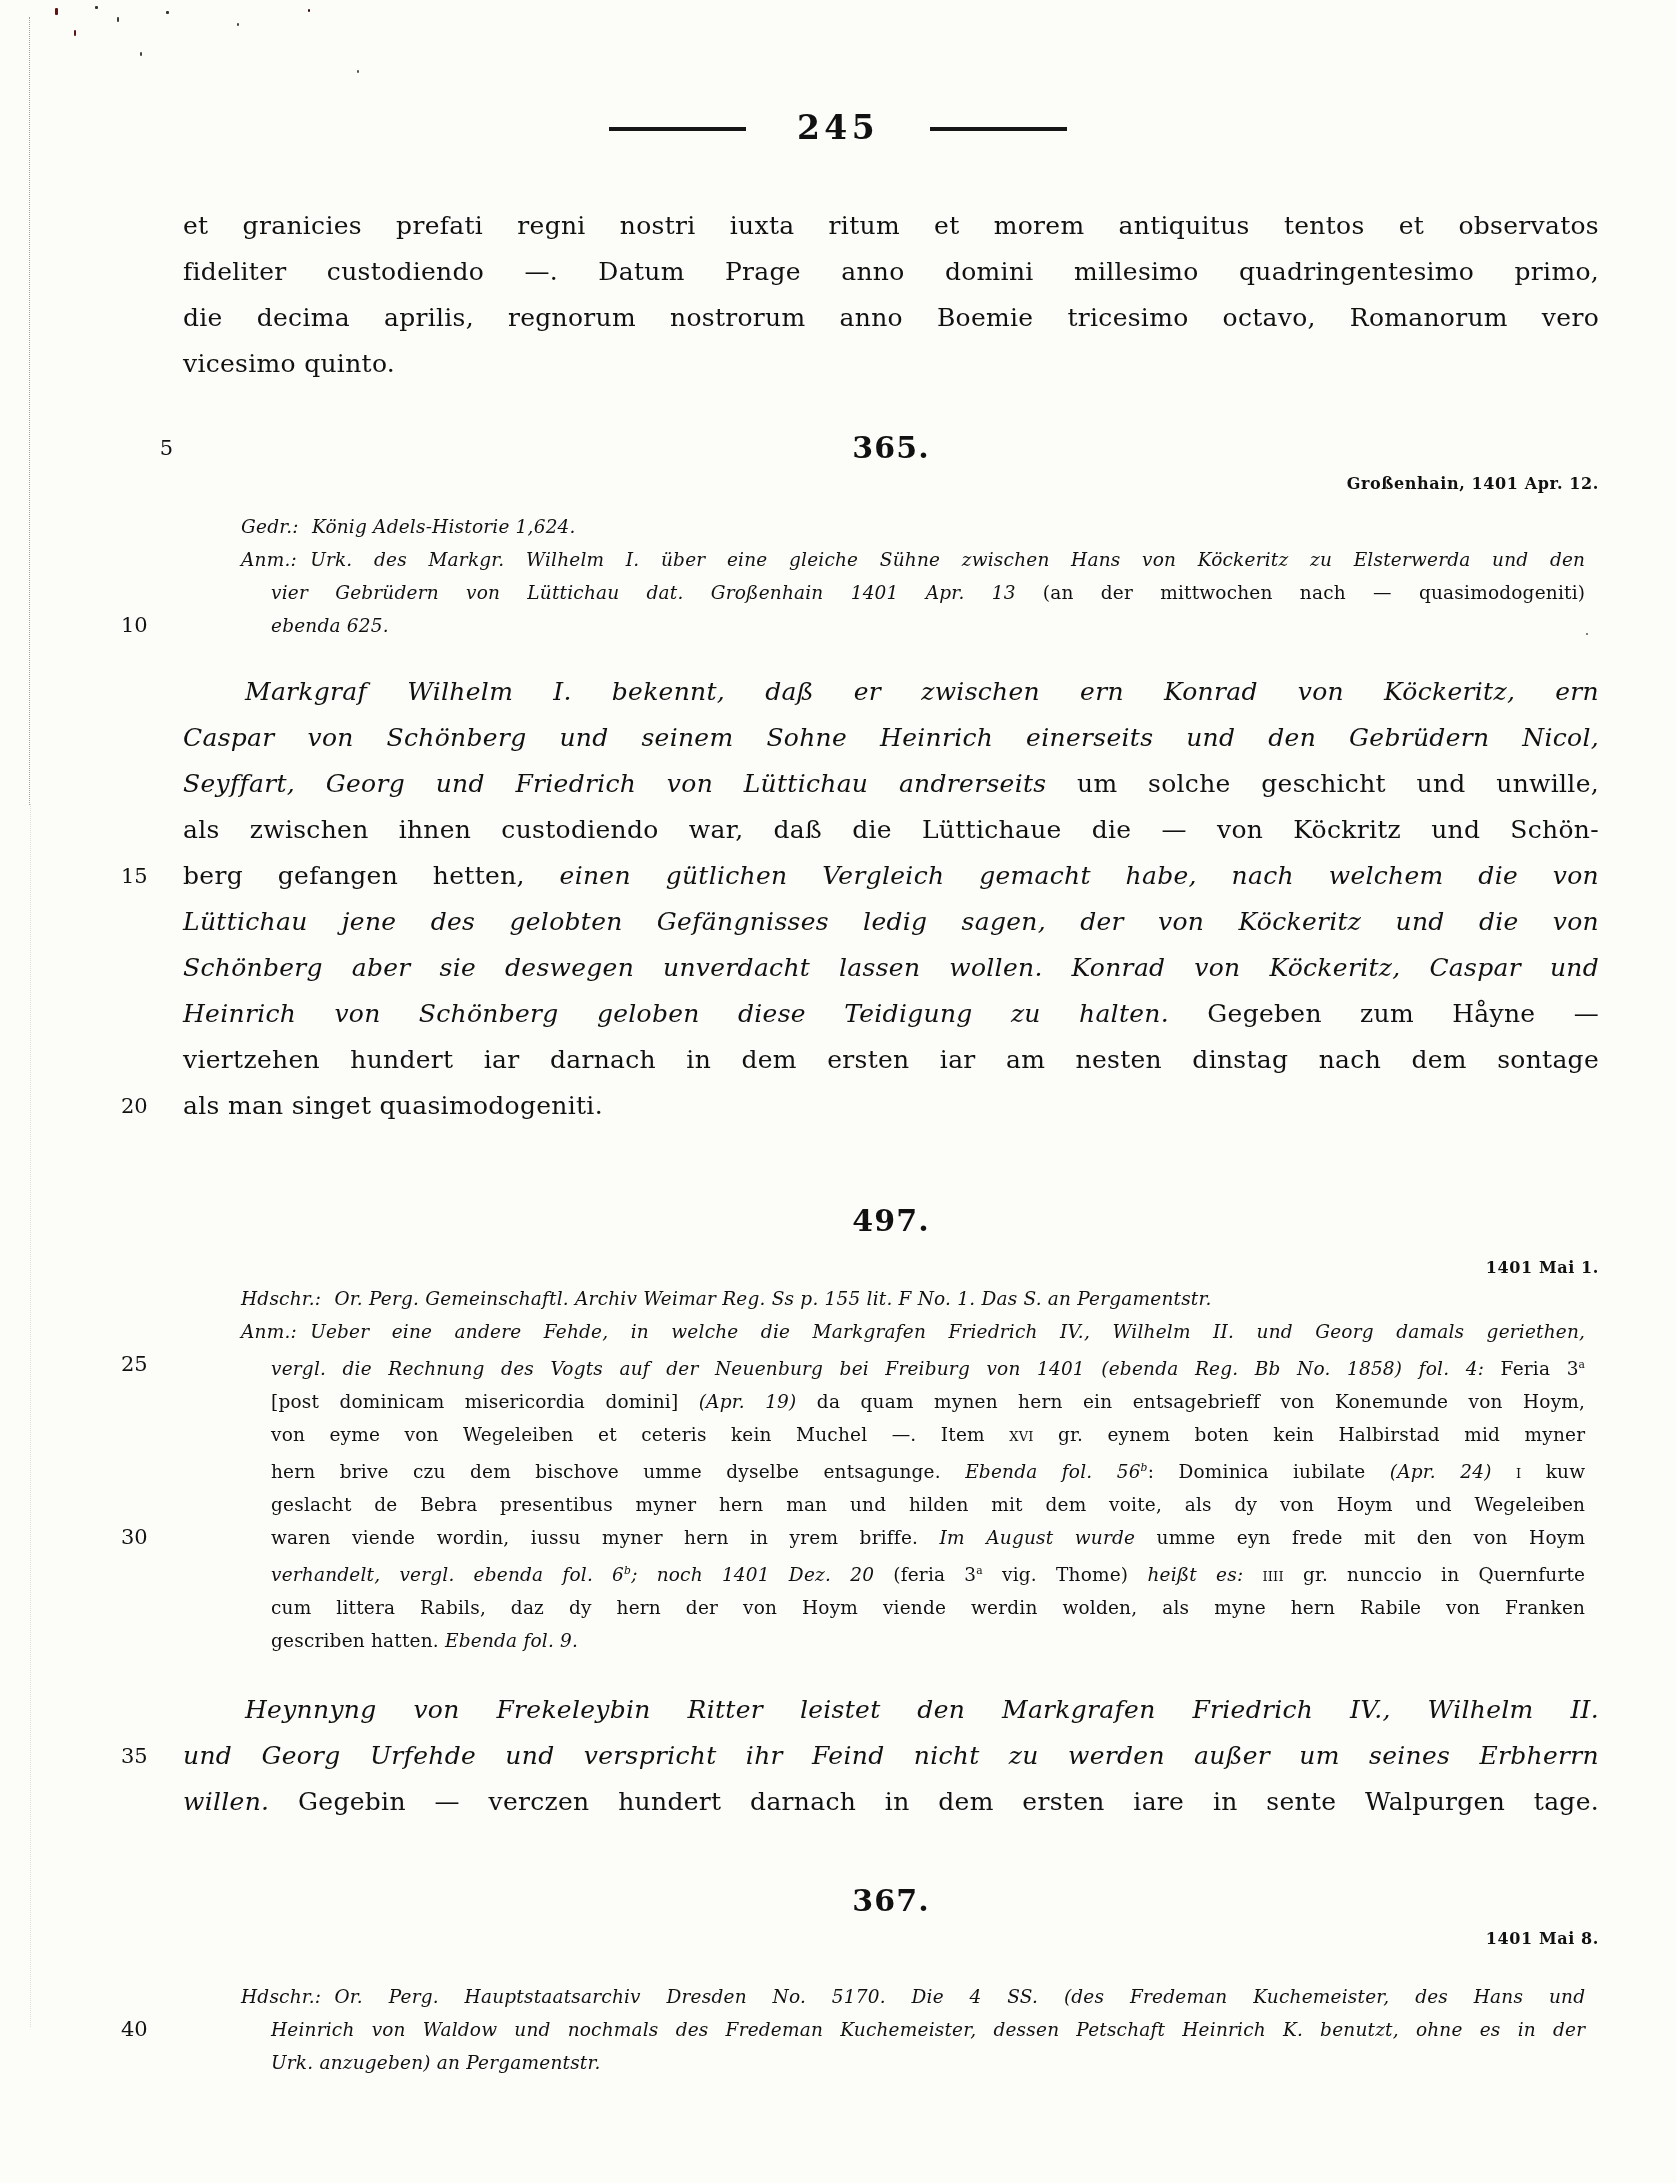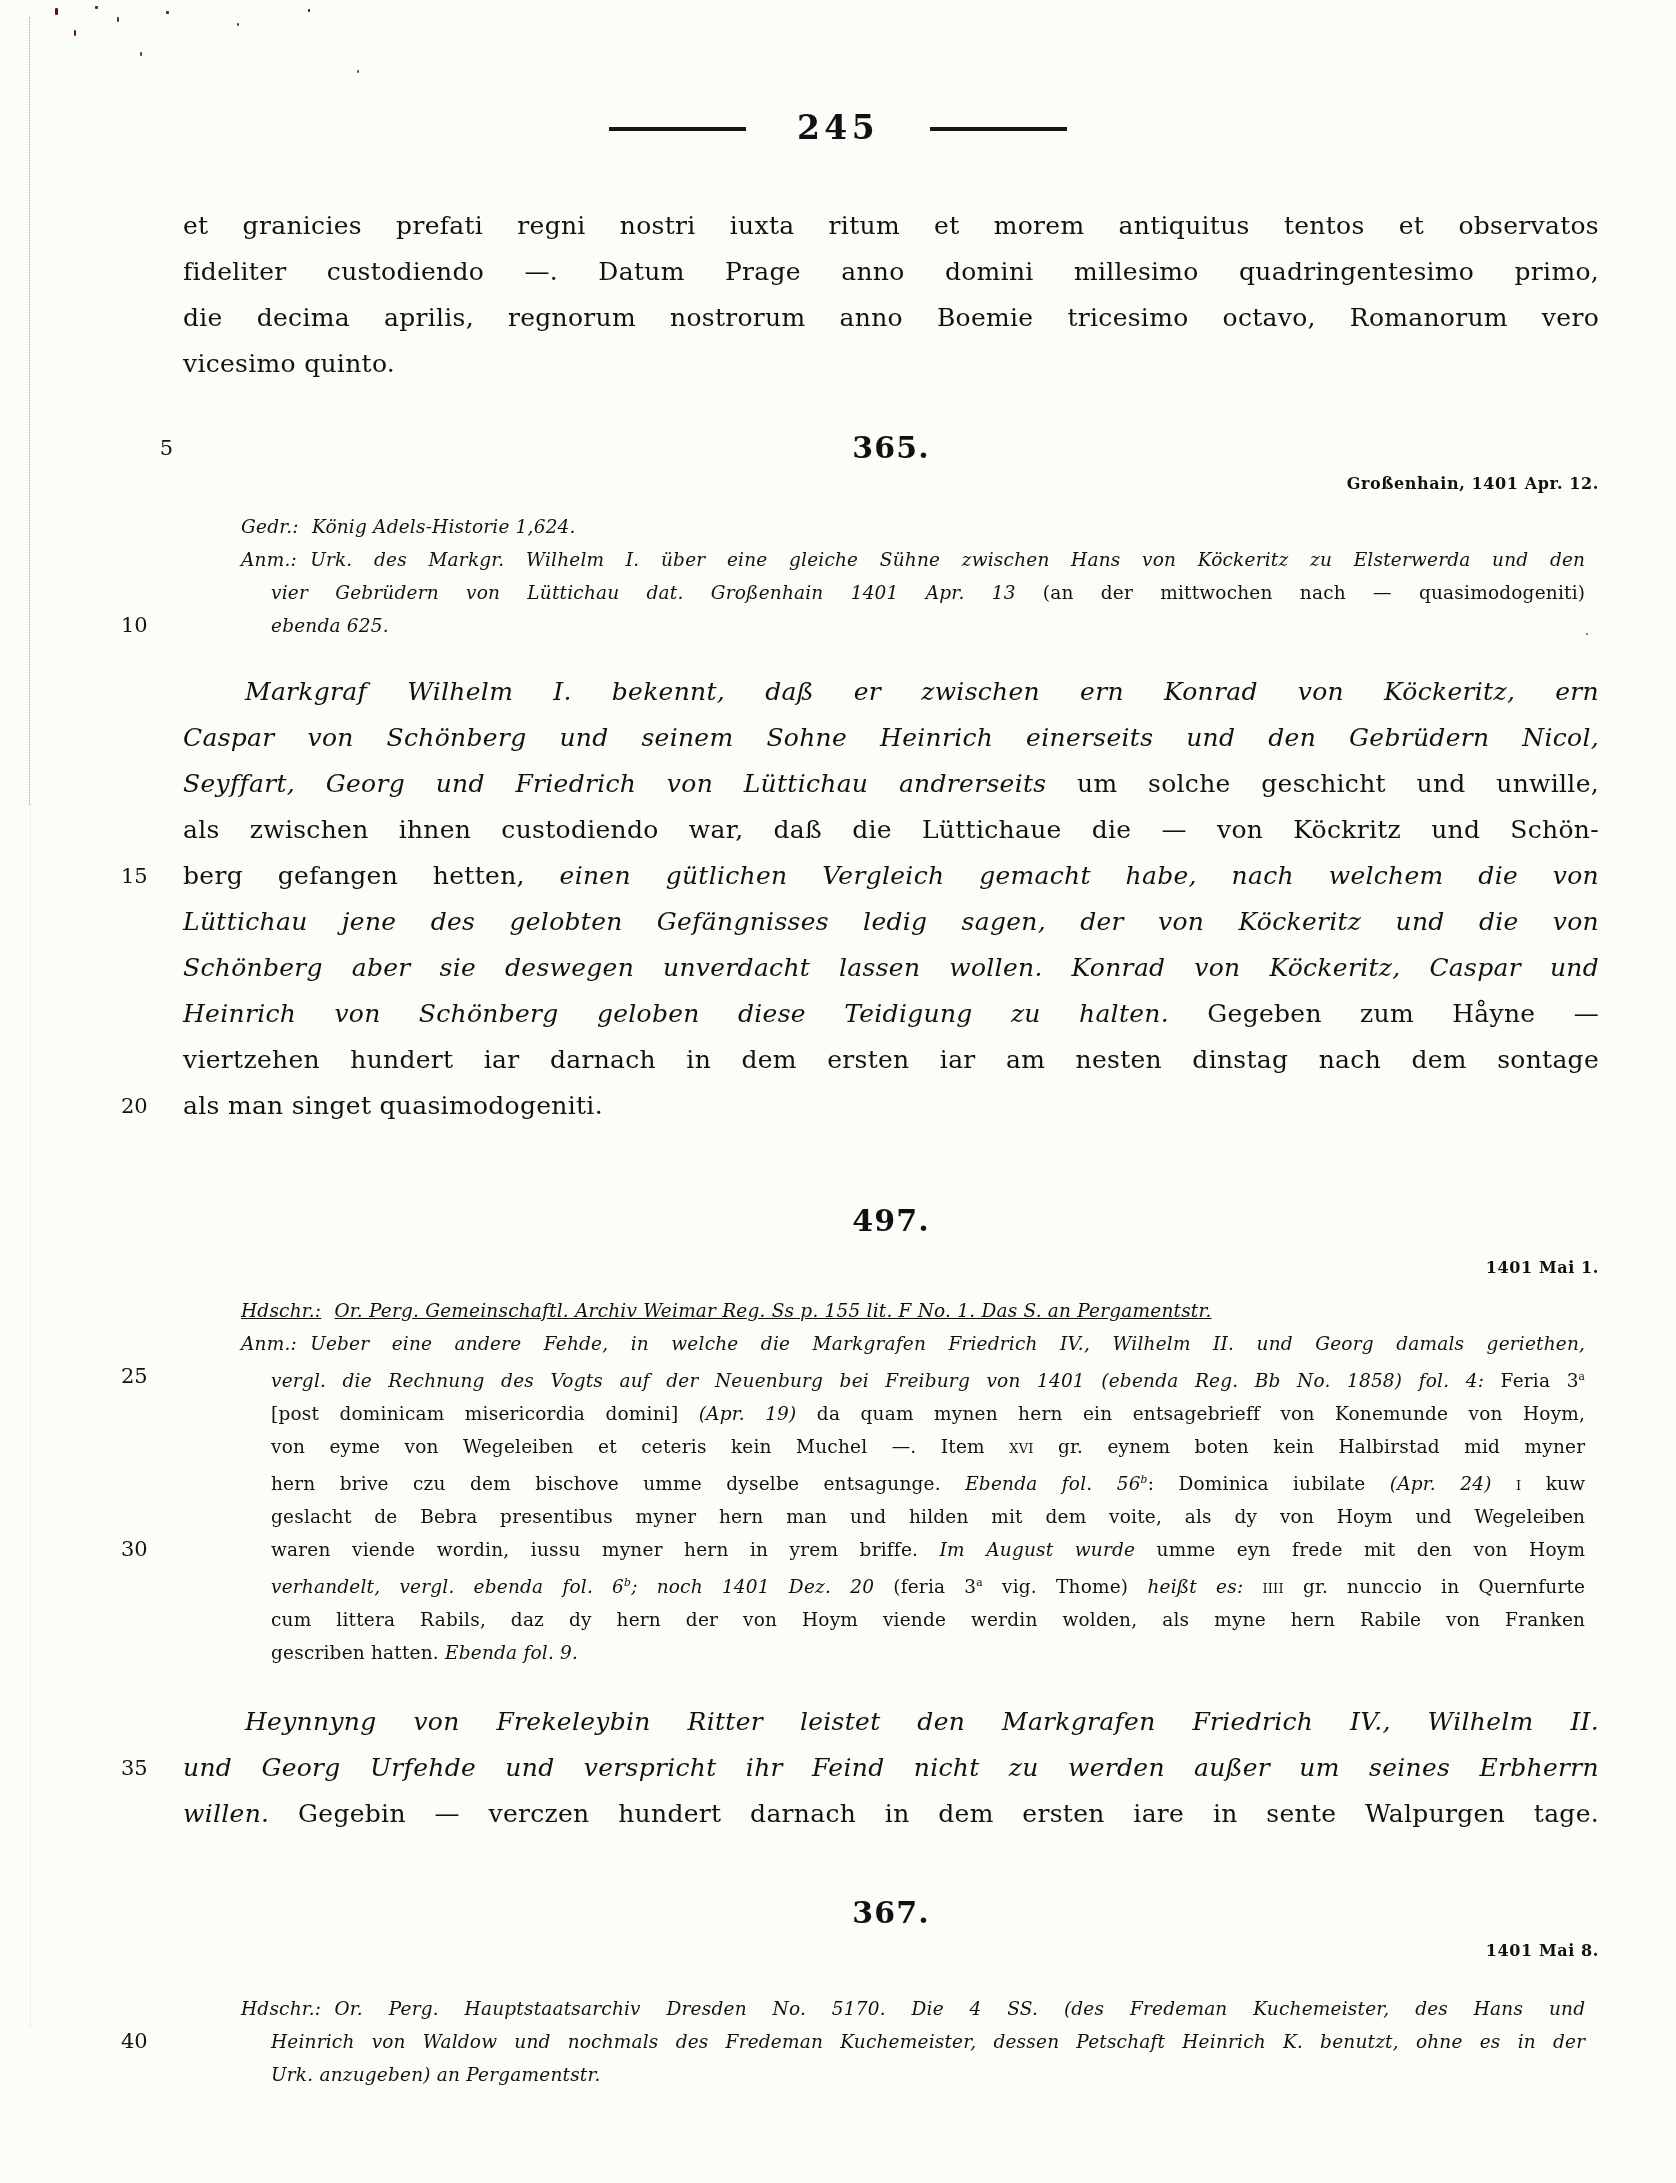--- a/index.html
+++ b/index.html
@@ -38,21 +38,21 @@
   .seg-sc{font-variant:small-caps;font-style:normal;}
   
   [data-name="continuation-paragraph"]{margin-top:54px;}
   [data-name="entry-365-number"]{margin-top:43px;}
   [data-name="entry-365-date"]{margin-top:3.3px;}
   [data-name="entry-365-printed"]{margin-top:12px;}
   [data-name="entry-365-note"]{margin-top:0;}
   [data-name="entry-365-regest"]{margin-top:26.4px;}
   [data-name="entry-366-number"]{margin-top:74px;}
   [data-name="entry-366-date"]{margin-top:14px;}
-  [data-name="entry-366-manuscript"]{margin-top:12px;text-decoration:underline;}
+  [data-name="entry-366-manuscript"]{}
   [data-name="entry-366-note"]{margin-top:0;}
   [data-name="entry-366-regest"]{margin-top:30px;}
   [data-name="entry-367-number"]{margin-top:58px;}
   [data-name="entry-367-date"]{margin-top:4.4px;}
   [data-name="entry-367-manuscript"]{margin-top:27.5px;}
 </style>
 </head>
 <body>
 
 <div class="page" data-name="book-page">

